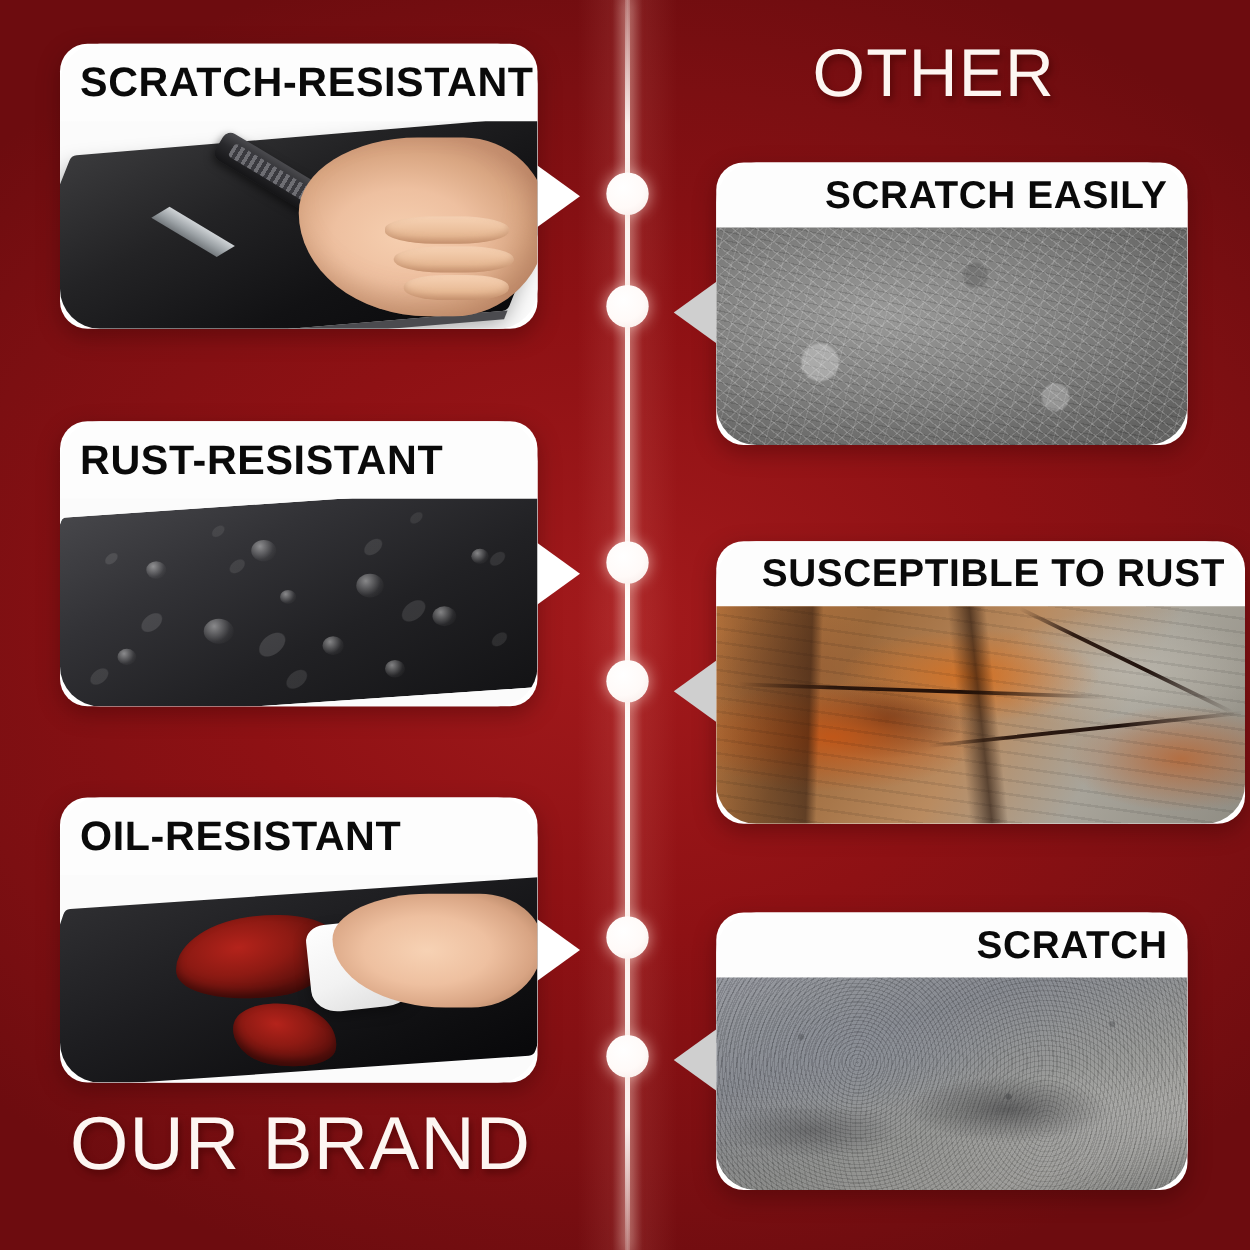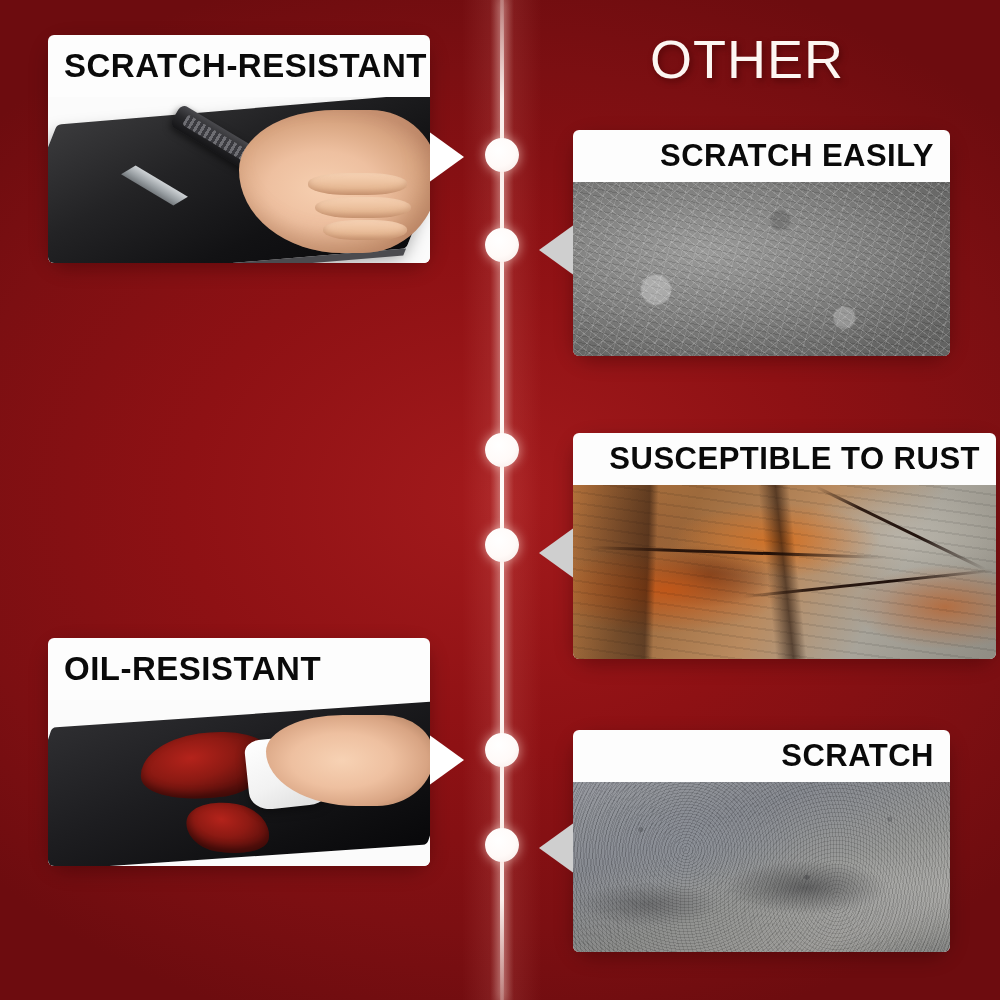--- a/index.html
+++ b/index.html
@@ -64,21 +64,21 @@
 
   
   .card{
     position:absolute;
     border-radius:22px;
     background:#ffffff;
     overflow:visible;
     box-shadow:0 6px 18px rgba(40,0,0,0.35);
   }
   .card-inner{
-    position:absolute;inset:0;border-radius:6px;overflow:hidden;
+    position:absolute;inset:0;border-radius:32px;overflow:hidden;
     display:flex;flex-direction:column;
     background:#fdfdfd;
   }
   .card-title{
     flex:0 0 auto;
     color:#0a0a0a;
     font-weight:bold;
     letter-spacing:0.5px;
     white-space:nowrap;
     padding:0 16px;
@@ -271,37 +271,57 @@
     <div class="dot" style="left:502px;top:155px;"></div>
     <div class="dot" style="left:502px;top:245px;"></div>
     <div class="dot" style="left:502px;top:450px;"></div>
     <div class="dot" style="left:502px;top:545px;"></div>
     <div class="dot" style="left:502px;top:750px;"></div>
     <div class="dot" style="left:502px;top:845px;"></div>
   </div>
 
   <div class="heading" id="heading-right">OTHER</div>
 
+  <div class="heading" id="heading-left">OUR BRAND</div>
 
   <div class="card" style="left:48px;top:35px;width:382px;height:228px;">
     <div class="tail tail-right" style="top:96px;"></div>
     <div class="card-inner">
       <div class="card-title" style="height:62px;font-size:33px;justify-content:flex-start;">SCRATCH-RESISTANT</div>
       <div class="card-media m-knife">
         <div class="board"></div>
         <div class="cutter"></div>
         <div class="blade"></div>
         <div class="hand"></div>
         <div class="finger" style="right:6%;top:46%;width:26%;height:13%;"></div>
         <div class="finger" style="right:5%;top:60%;width:25%;height:13%;"></div>
         <div class="finger" style="right:6%;top:74%;width:22%;height:12%;"></div>
       </div>
     </div>
   </div>
 
+  <div class="card" style="left:48px;top:337px;width:382px;height:228px;">
+    <div class="tail tail-right" style="top:96px;"></div>
+    <div class="card-inner">
+      <div class="card-title" style="height:62px;font-size:33px;justify-content:flex-start;">RUST-RESISTANT</div>
+      <div class="card-media m-beads">
+        <div class="board"></div>
+        <div class="speck" style="left:18%;top:30%;width:16px;height:14px;"></div>
+        <div class="speck" style="left:40%;top:20%;width:20px;height:17px;"></div>
+        <div class="speck" style="left:62%;top:36%;width:22px;height:19px;"></div>
+        <div class="speck" style="left:30%;top:58%;width:24px;height:20px;"></div>
+        <div class="speck" style="left:55%;top:66%;width:17px;height:15px;"></div>
+        <div class="speck" style="left:78%;top:52%;width:19px;height:16px;"></div>
+        <div class="speck" style="left:12%;top:72%;width:15px;height:13px;"></div>
+        <div class="speck" style="left:86%;top:24%;width:14px;height:12px;"></div>
+        <div class="speck" style="left:46%;top:44%;width:13px;height:11px;"></div>
+        <div class="speck" style="left:68%;top:78%;width:16px;height:14px;"></div>
+      </div>
+    </div>
+  </div>
 
   <div class="card" style="left:48px;top:638px;width:382px;height:228px;">
     <div class="tail tail-right" style="top:96px;"></div>
     <div class="card-inner">
       <div class="card-title" style="height:62px;font-size:33px;justify-content:flex-start;">OIL-RESISTANT</div>
       <div class="card-media m-oil">
         <div class="board"></div>
         <div class="sauce s1"></div>
         <div class="sauce s2"></div>
         <div class="wipe"></div>

